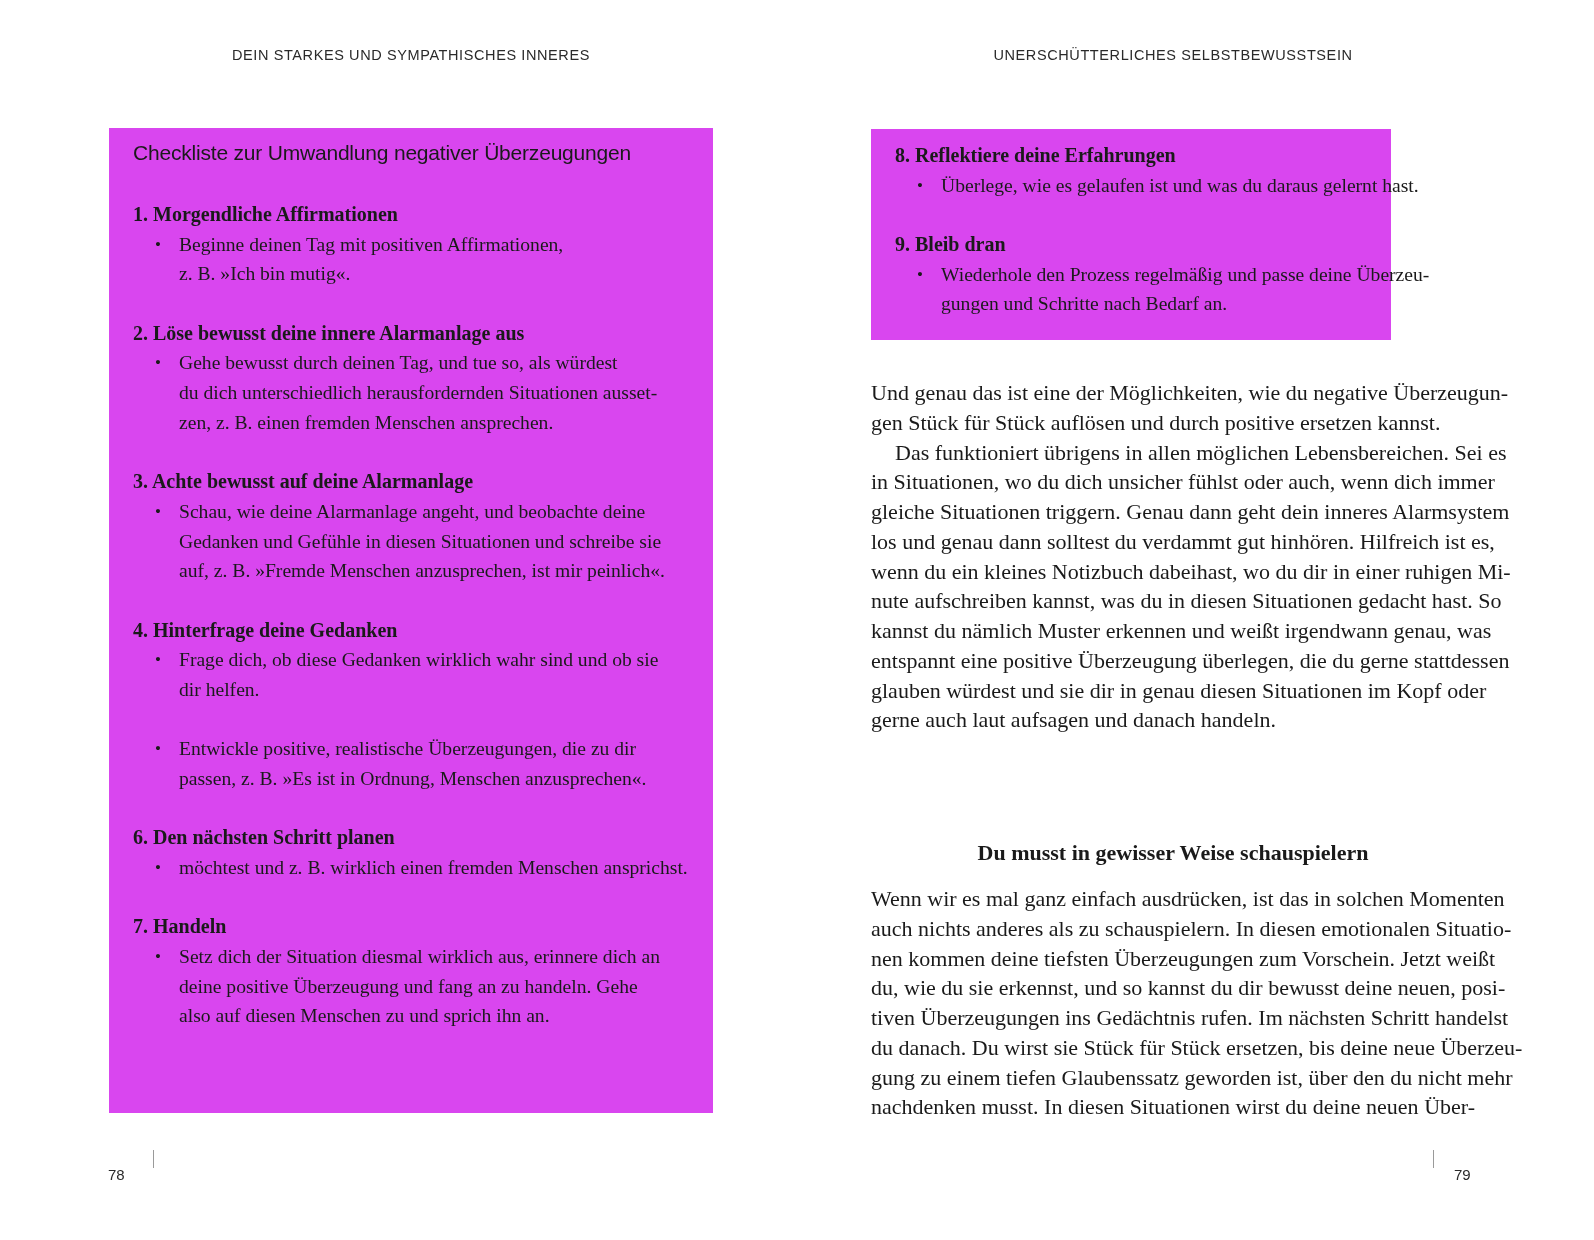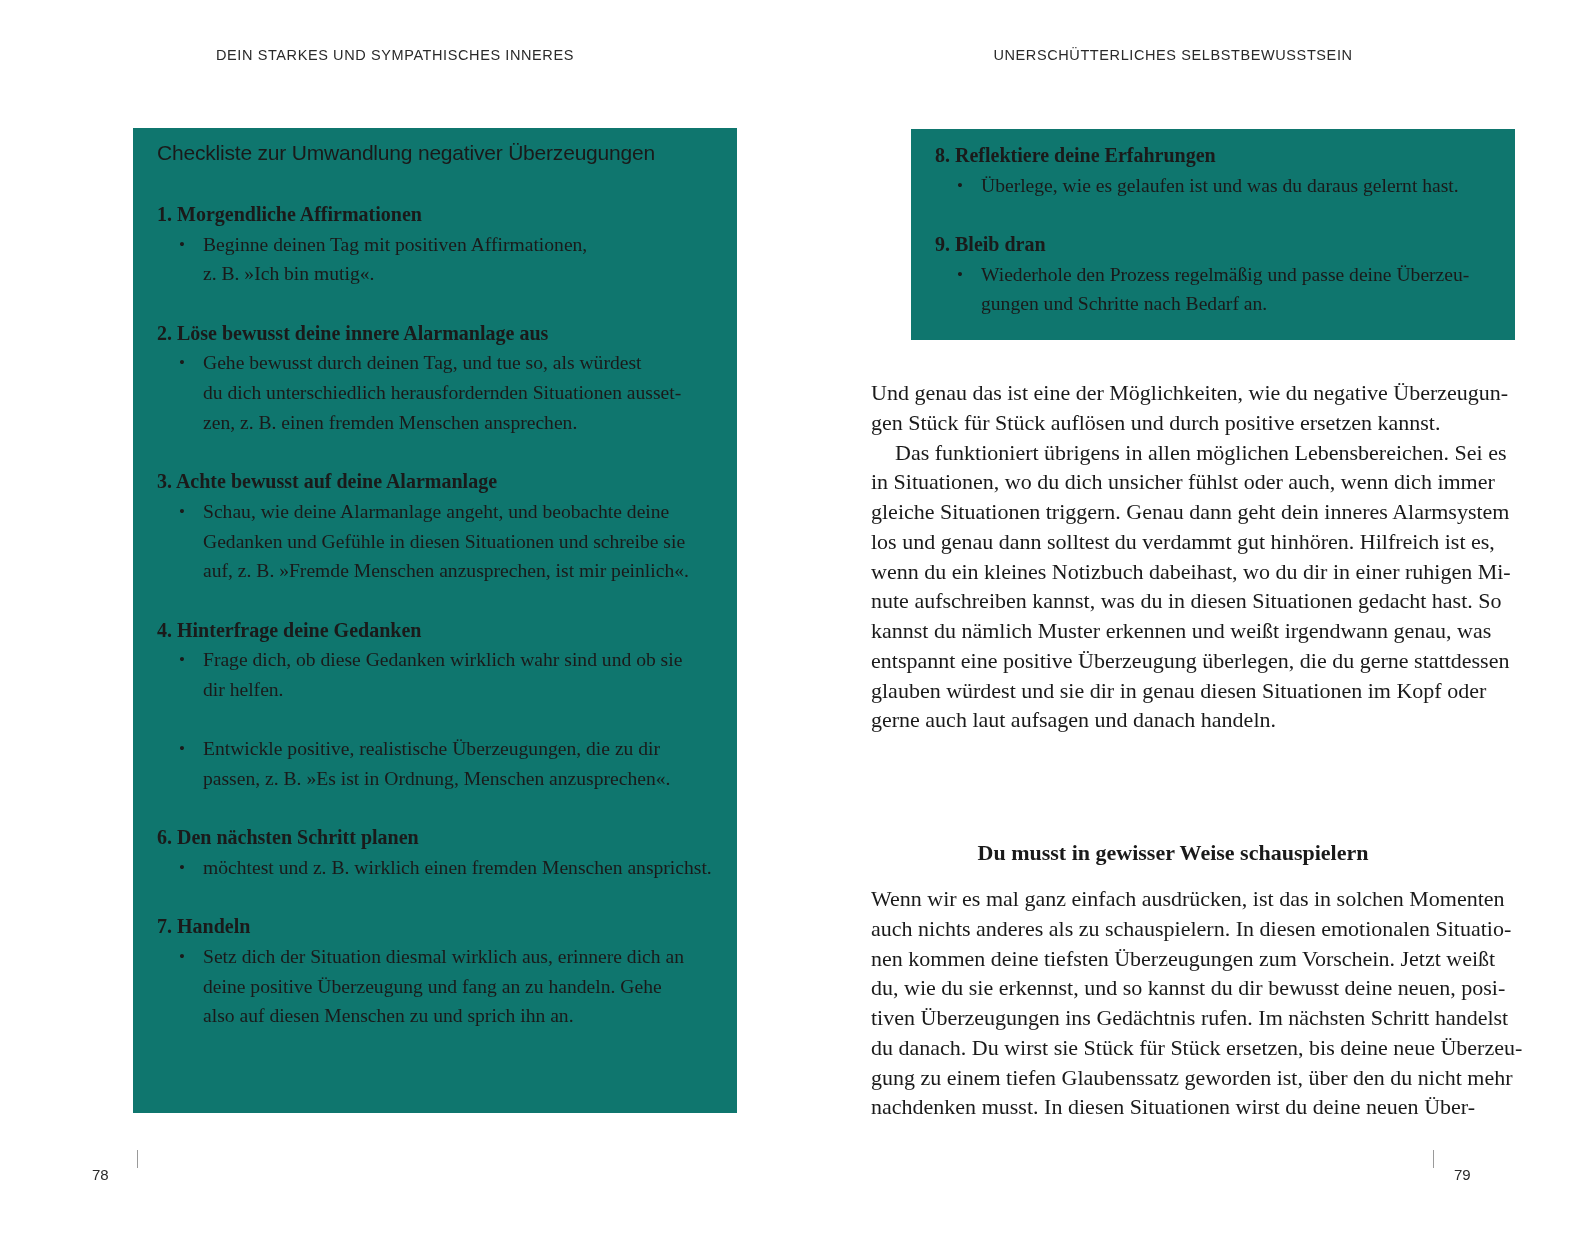--- a/index.html
+++ b/index.html
@@ -13,51 +13,50 @@
     position: relative;
     overflow: hidden;
     color: #1a1a1a;
     font-family: "Liberation Serif", "DejaVu Serif", serif;
   }
   .page {
     position: absolute;
     top: 0;
     height: 1240px;
   }
-  .page-left { left: 0; width: 797px; text-decoration: underline; }
+  .page-left { left: 16px; width: 797px; text-decoration: underline; }
   .page-right { left: 797px; width: 797px; }
 
   .running-head {
     position: absolute;
     top: 47px;
     font-family: "Liberation Sans", "DejaVu Sans", sans-serif;
     font-size: 14.5px;
     letter-spacing: 0.6px;
     color: #2a2a2a;
     text-align: center;
     white-space: nowrap;
   }
   .page-left .running-head { left: 93px; width: 604px; }
   .page-right .running-head { left: 74px; width: 604px; }
 
   .box {
     position: absolute;
-    background: #0f766e;
-    margin-left: 40px;
+    background: #d946ef;
   }
   .page-left .box {
     left: 93px;
     top: 128px;
     width: 604px;
     height: 985px;
   }
   .page-right .box {
     left: 74px;
     top: 129px;
-    width: 604px;
+    width: 520px;
     height: 211px;
   }
 
   .box-title {
     position: absolute;
     left: 24px;
     top: 13px;
     font-family: "Liberation Sans", "DejaVu Sans", sans-serif;
     font-size: 21px;
     color: #1a1a1a;

